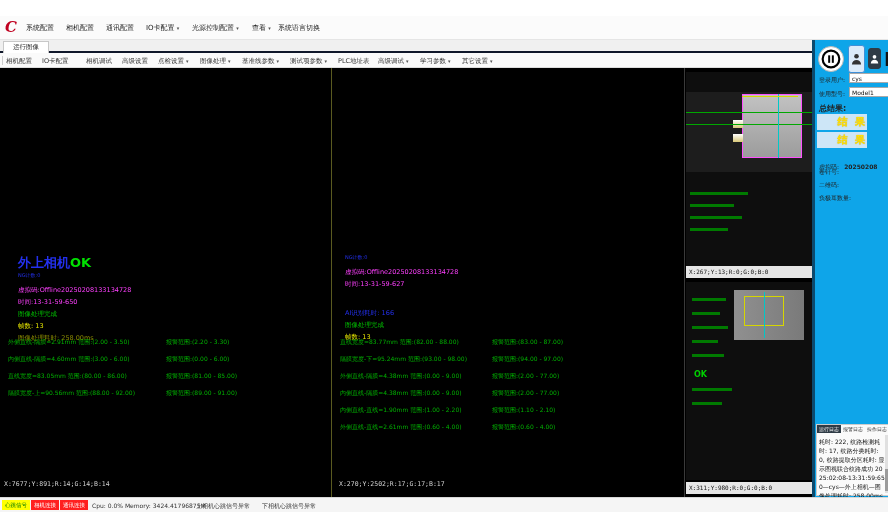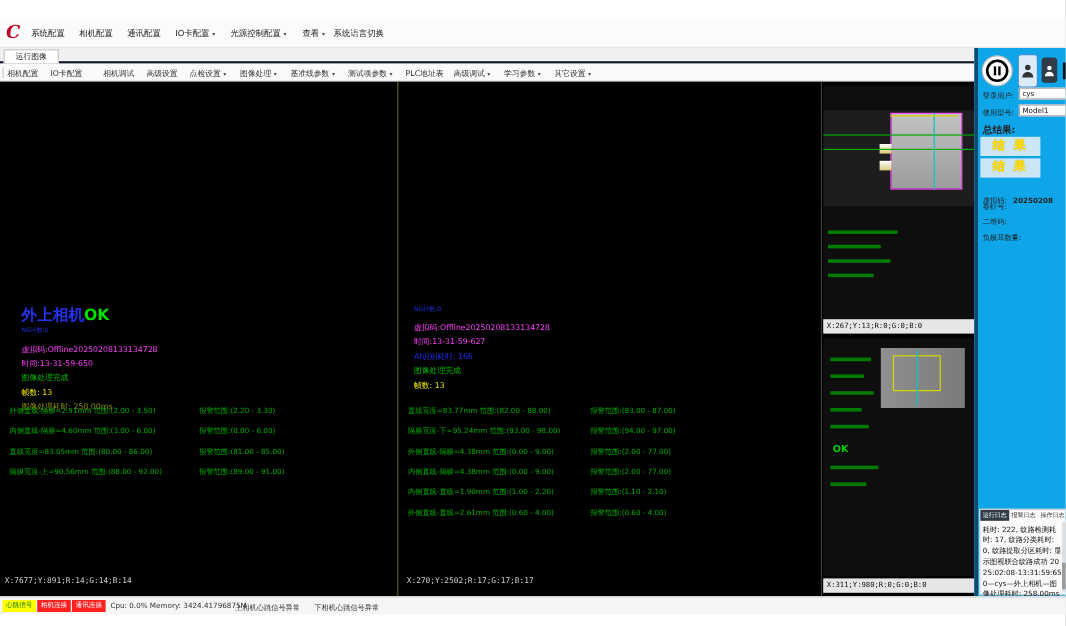--- a/index.html
+++ b/index.html
@@ -64,21 +64,21 @@
   .gdash { position:absolute; height:3px; background:#007a00; }
 
   
   #sidebar { left:812px; top:40px; width:84px; height:457px; background:#0ea5e9; border-left:3px solid #0c4a6e; }
   .sb-btn { background:#fff; border:1px solid #b8b8b8; border-radius:3px; display:flex; align-items:center; justify-content:center; }
   #btn-user1 { background:#dcebf9; border:1px solid #3f8fd8; }
   #btn-user2 { background:#2f3b46; border:1px solid #2f3b46; }
   .sb-label { font-size:6px; color:#222; white-space:nowrap; }
   .sb-input { position:absolute; height:10px; background:#fff; border:1px solid #a9a9a9; font-size:6px; color:#111; padding:0 2px;
               font-family:"DejaVu Sans", sans-serif; }
-  .result-block { background:#cde6f7; color:#ffe000; font-weight:bold; font-size:10px; text-align:center; line-height:15px;
+  .result-block { background:#cde6f7; color:#ffe000; font-weight:bold; font-size:10px; text-align:right; line-height:15px;
                   text-shadow:0 0 1px #c8a000; letter-spacing:2px; }
   .log-tab { font-size:5px; color:#333; padding:1px 2px; }
   .log-tab.sel { background:#2f3b46; color:#fff; }
   #log-text { left:2px; top:12px; width:66px; font-size:6px; line-height:9px; color:#111; word-break:break-all; }
   #log-scroll { right:0; top:10px; width:4px; bottom:2px; background:#e0e0e0; }
   #log-thumb { position:absolute; left:0; bottom:2px; width:4px; height:22px; background:#9b9b9b; }
 
   
   #statusbar { left:0; top:497px; width:888px; height:15px; background:#f5f5f5; border-top:1px solid #d8d8d8; }
   .badge { top:2px; height:10px; line-height:10px; font-size:5.5px; padding:0 3px; white-space:nowrap; }
@@ -158,21 +158,21 @@
 
     <span class="abs coords" style="left:4px;top:412px">X:7677;Y:891;R:14;G:14;B:14</span>
 
     <div class="abs vdiv" style="left:331px;background:#5a5a20"></div>
 
 
     <div class="abs" style="left:345px;top:186px">
       <div class="res-sub">NG计数:0</div>
       <div class="res-line c-mag" style="margin-top:8px">虚拟码:Offline20250208133134728</div>
       <div class="res-line c-mag" style="margin-top:3px">时间:13-31-59-627</div>
-      <div class="res-line c-blu" style="margin-top:3px">AI识别耗时: 166</div>
+      <div class="res-line c-blu" style="margin-top:20px">AI识别耗时: 166</div>
       <div class="res-line c-grn" style="margin-top:3px">图像处理完成</div>
       <div class="res-line c-yel" style="margin-top:3px">帧数: 13</div>
     </div>
 
     <div class="abs" style="left:340px;top:270px;width:336px">
       <div class="mrow">
         <span class="mtext">直线宽度=83.77mm 范围:(82.00 - 88.00)</span>
         <span class="malarm" style="left:152px">报警范围:(83.00 - 87.00)</span>
       </div>
       <div class="mrow">

